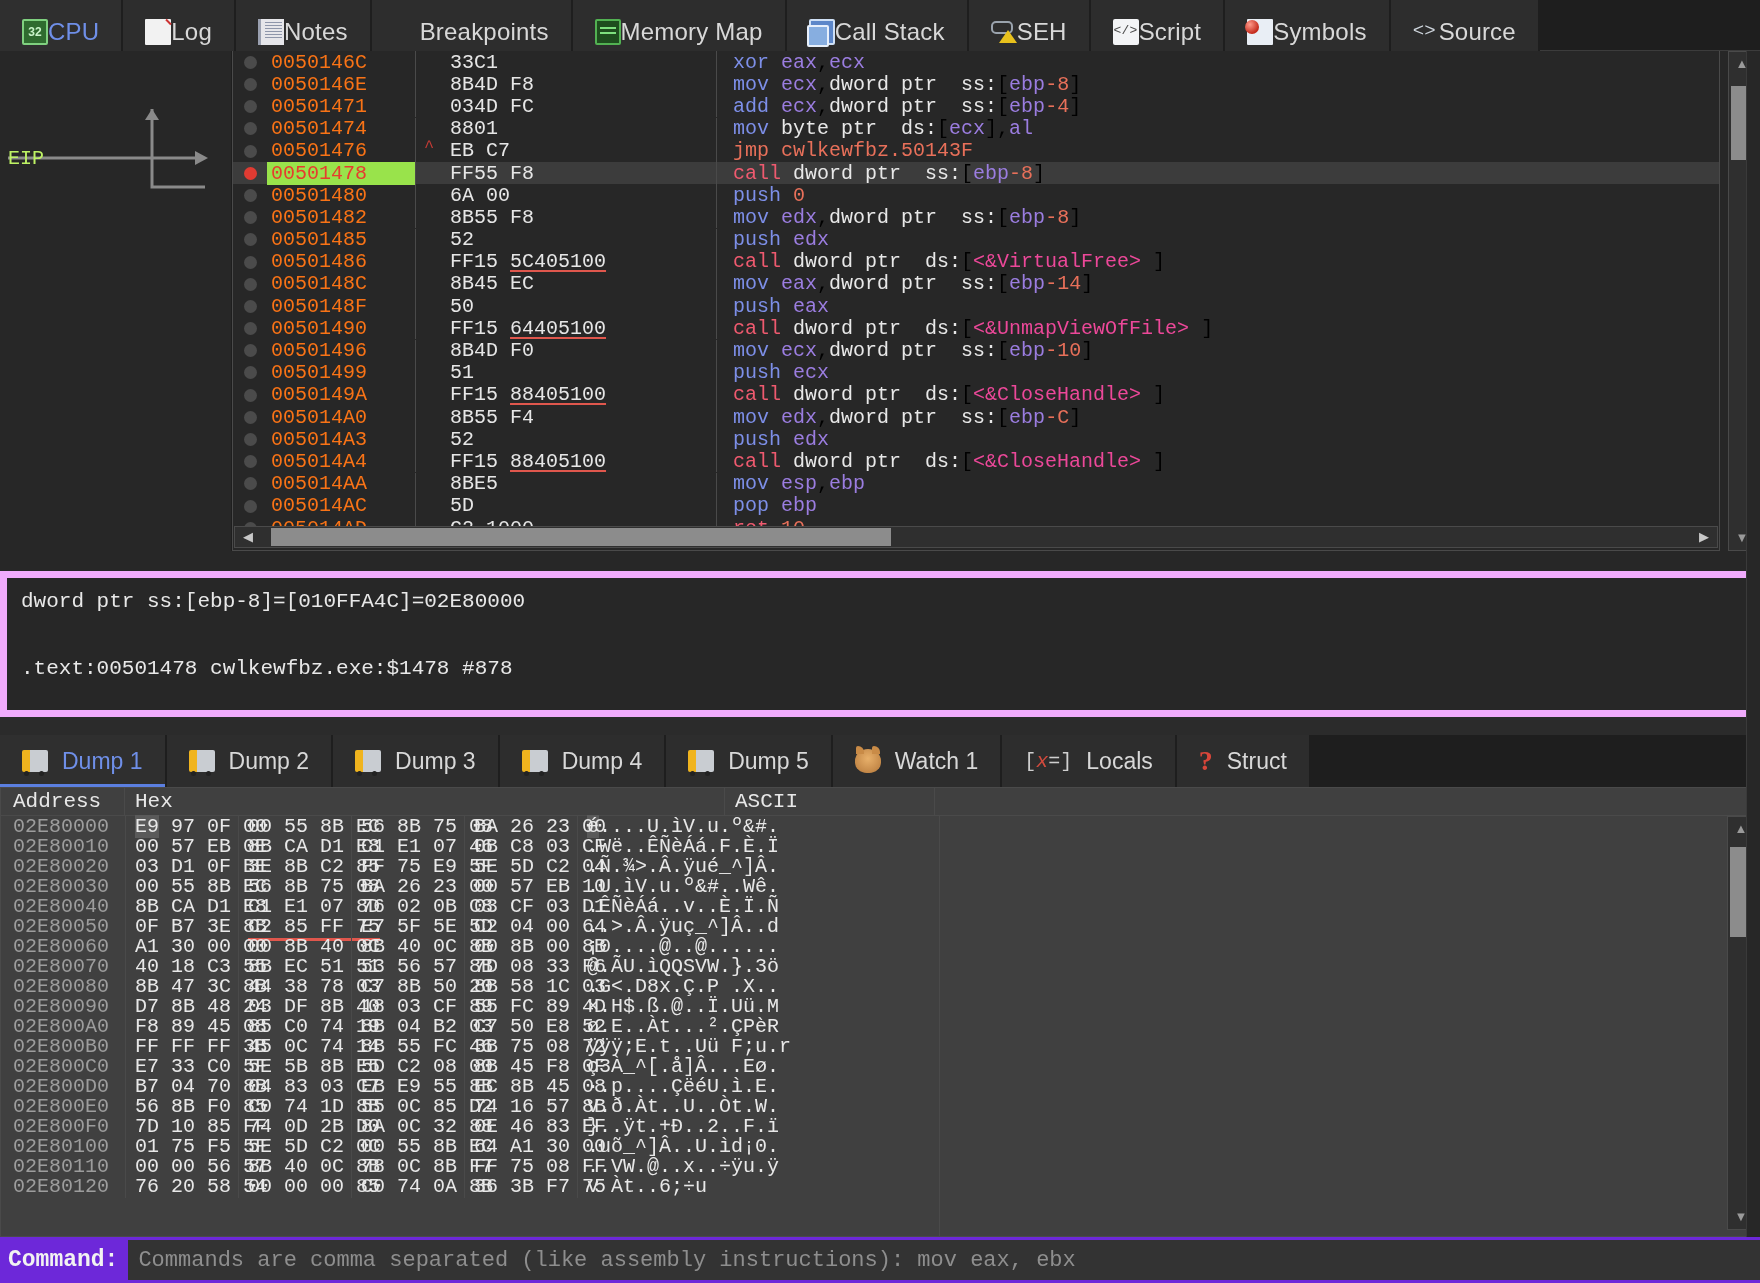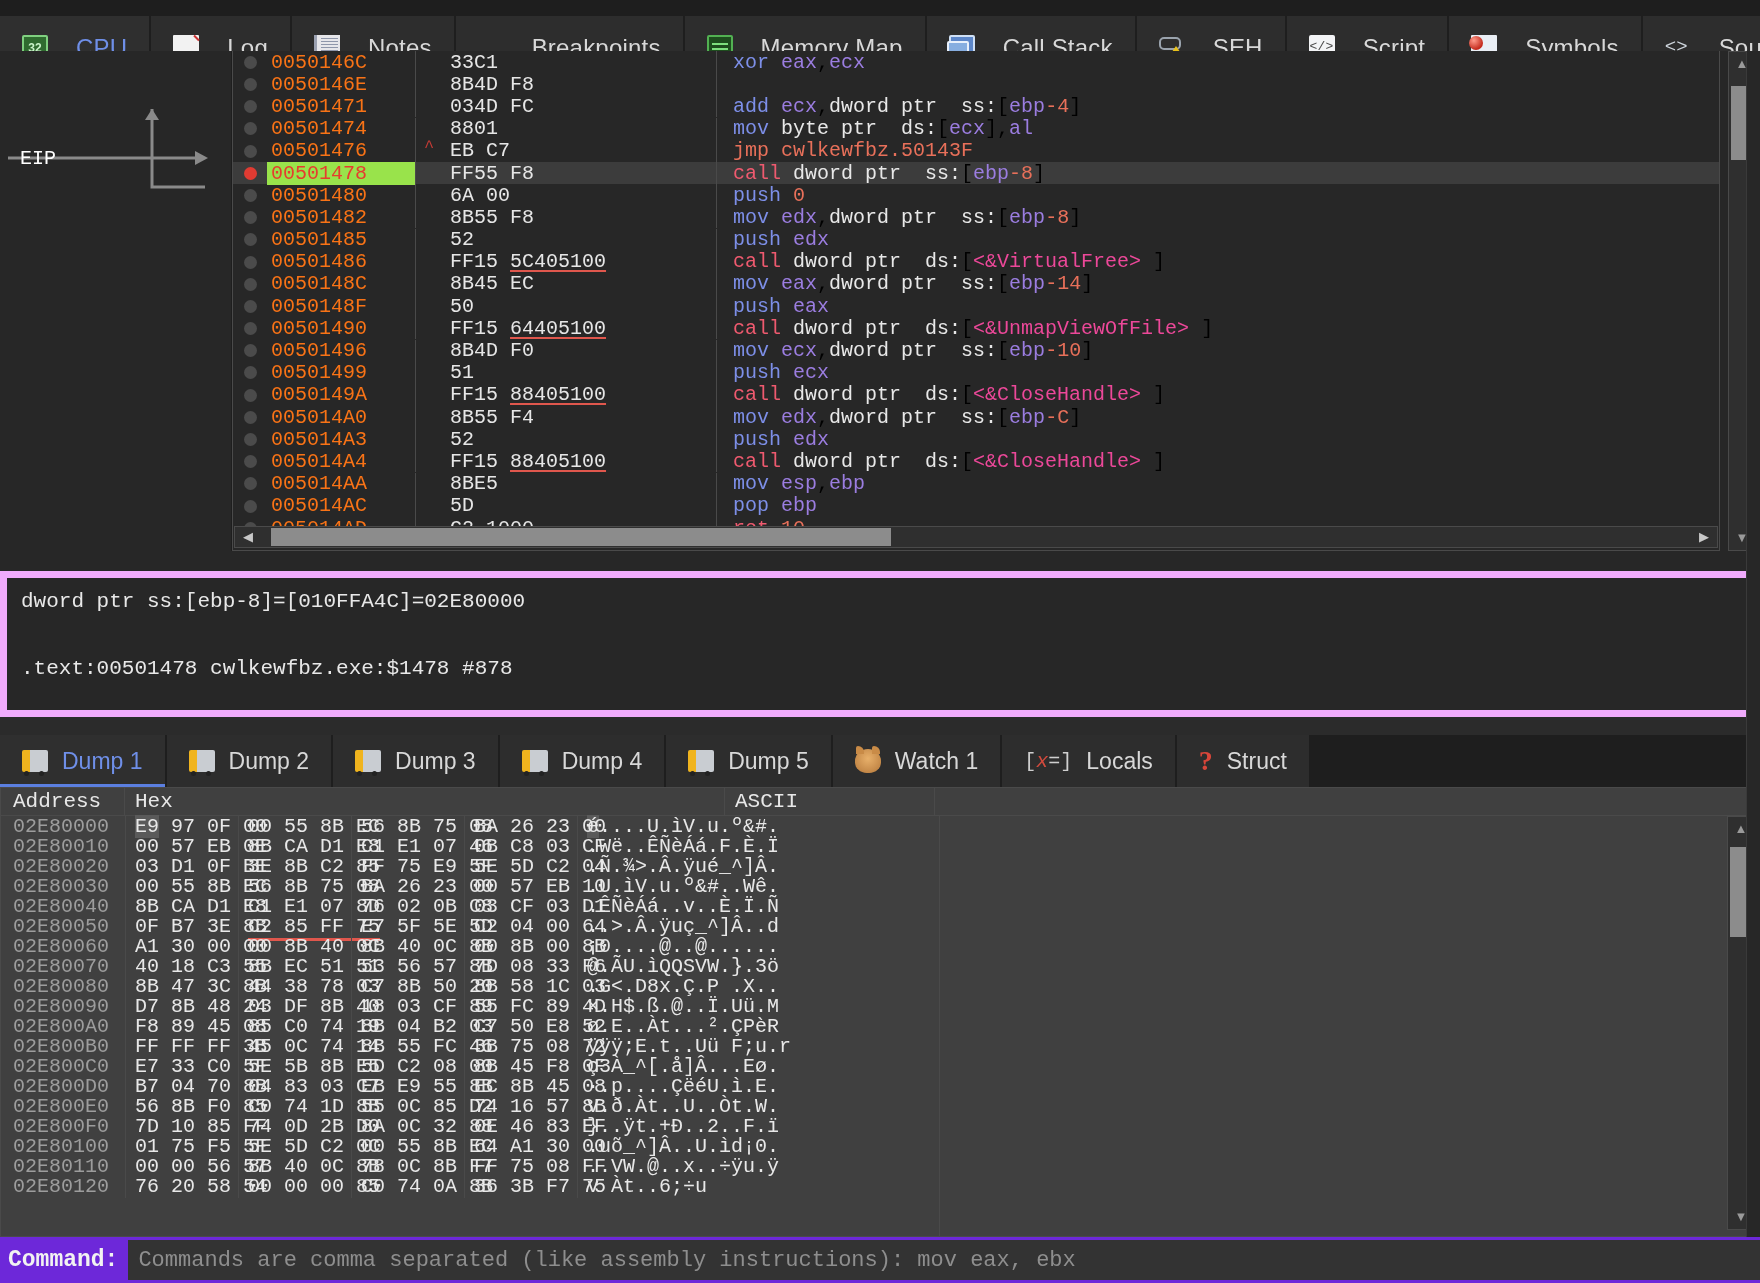--- a/index.html
+++ b/index.html
@@ -10,26 +10,26 @@
   }
   #app{ position:relative; width:1760px; height:1283px; background:#2b2b2b; }
 
   
   .tabbar{
     position:absolute; left:0; top:0; width:1760px; height:51px;
     background:#1e1e1e; display:flex; align-items:stretch;
     border-bottom:1px solid #3c3c3c;
   }
   .tab{
-    display:flex; align-items:center; gap:28px;
+    display:flex; align-items:center; gap:0;
     padding:0 22px; height:64px;
     background:#2d2d2d; color:#d8d8d8;
     font-size:24px; letter-spacing:.2px;
     border-right:2px solid #1e1e1e;
-    position:relative; white-space:nowrap; cursor:pointer;margin-top:16px;
+    position:relative; white-space:nowrap; cursor:pointer;
   }
   .tab.active{ background:#2f2f2f; color:#6f8fe8; }
   .tab.active:after{
     content:""; position:absolute; left:0; right:0; bottom:0; height:3px;
     background:#5b7fe0;
   }
   .tab .ico{ width:26px; height:26px; display:inline-block; position:relative; flex:none; }
 
   
   .ico-cpu{ background:#2f6b2f; border:2px solid #7fd07f; border-radius:2px;
@@ -246,28 +246,28 @@
 
   <div class="disasm">
 
     <div class="dis-graphgutter">
       <svg width="232" height="500">
         <path d="M152 58 L152 136 L205 136" stroke="#8a8a8a" stroke-width="3" fill="none"></path>
         <path d="M152 58 l-7 11 l14 0 z" fill="#8a8a8a"></path>
         <line x1="8" y1="107" x2="198" y2="107" stroke="#8a8a8a" stroke-width="3"></line>
         <path d="M208 107 l-13 -7 l0 14 z" fill="#8a8a8a"></path>
       </svg>
-      <div style="position:absolute;left:20px;top:96px;color:#ffffff;font-family:'Liberation Mono',monospace;font-size:20px;">EIP</div>
+      <div style="position:absolute;left:8px;top:96px;color:#bef264;font-family:'Liberation Mono',monospace;font-size:20px;">EIP</div>
     </div>
 
     <div class="dis-body">
 
       <div class="row"><span class="c-bpdot"><span class="dot"></span></span><span class="c-addr">0050146C</span><span class="sep"></span><span class="c-bytes">33C1</span><span class="sep"></span><span class="c-ins"><span class="mn">xor</span> <span class="reg">eax</span>,<span class="reg">ecx</span></span></div>
 
-      <div class="row"><span class="c-bpdot"><span class="dot"></span></span><span class="c-addr">0050146E</span><span class="sep"></span><span class="c-bytes">8B4D F8</span><span class="sep"></span></div>
+      <div class="row"><span class="c-bpdot"><span class="dot"></span></span><span class="c-addr">0050146E</span><span class="sep"></span><span class="c-bytes">8B4D F8</span><span class="sep"></span><span class="c-ins"><span class="mn">mov</span> <span class="reg">ecx</span>,<span class="kw">dword ptr  ss:</span>[<span class="reg">ebp</span><span class="num">-8</span>]</span></div>
 
       <div class="row"><span class="c-bpdot"><span class="dot"></span></span><span class="c-addr">00501471</span><span class="sep"></span><span class="c-bytes">034D FC</span><span class="sep"></span><span class="c-ins"><span class="mn">add</span> <span class="reg">ecx</span>,<span class="kw">dword ptr  ss:</span>[<span class="reg">ebp</span><span class="num">-4</span>]</span></div>
 
       <div class="row"><span class="c-bpdot"><span class="dot"></span></span><span class="c-addr">00501474</span><span class="sep"></span><span class="c-bytes">8801</span><span class="sep"></span><span class="c-ins"><span class="mn">mov</span> <span class="kw">byte ptr  ds:</span>[<span class="reg">ecx</span>],<span class="reg">al</span></span></div>
 
       <div class="row"><span class="c-bpdot"><span class="dot"></span></span><span class="c-addr">00501476</span><span class="sep"></span><span class="c-bytes"><span class="c-arrowup">^</span><span>EB C7</span></span><span class="sep"></span><span class="c-ins"><span class="mn-jmp">jmp</span> <span class="num">cwlkewfbz.50143F</span></span></div>
 
       <div class="row cur"><span class="c-bpdot"><span class="dot red" style="background: rgb(224, 59, 50);"></span></span><span class="c-addr" style="background: rgb(153, 227, 75); color: rgb(230, 60, 46);">00501478</span><span class="sep"></span><span class="c-bytes">FF55 F8</span><span class="sep"></span><span class="c-ins"><span class="mn-call">call</span> <span class="kw">dword ptr  ss:</span>[<span class="reg">ebp</span><span class="num">-8</span>]</span></div>
 
 

